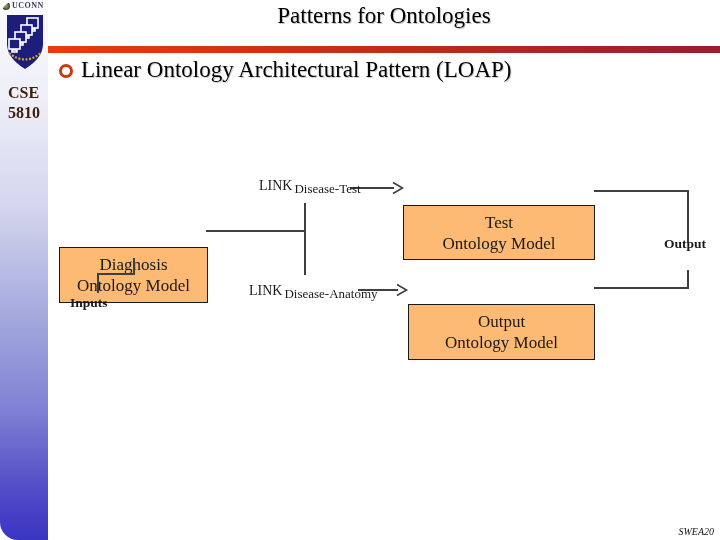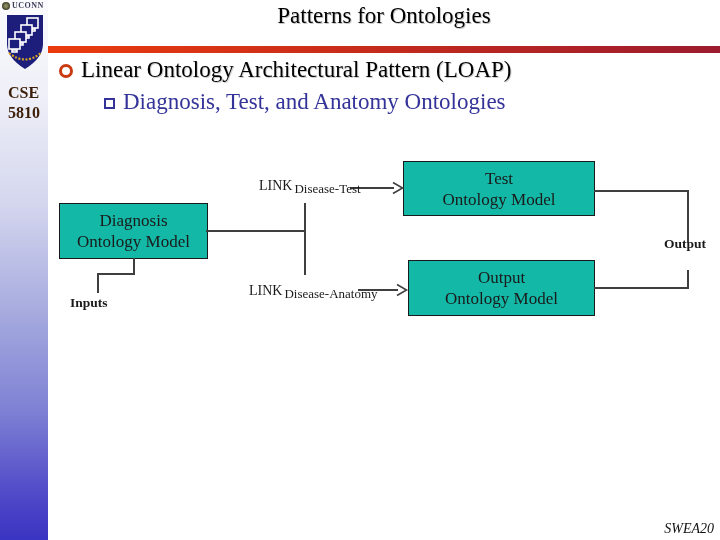--- a/index.html
+++ b/index.html
@@ -1,18 +1,18 @@
 <!DOCTYPE html>
 <html><head>
 <meta charset="utf-8">
 <style>
   html,body{margin:0;padding:0;}
   .slide{
     position:relative;width:720px;height:540px;background:#ffffff;
-    font-family:"Liberation Serif","DejaVu Serif",serif;overflow:hidden;
+    font-family:"Liberation Serif","DejaVu Serif",serif;overflow:hidden;border-radius:18px;
   }
   
   .sidebar{
     position:absolute;left:0;top:0;width:48px;height:540px;
     background:linear-gradient(180deg,#fbfbfe 0%,#eeeff7 18%,#d4d6ee 38%,#a6aade 58%,#7e81d4 76%,#4f48c8 92%,#3a34c2 100%);
   }
   .uconn-row{position:absolute;left:2px;top:1px;display:flex;align-items:center;gap:2px;}
   .uconn-seal{width:8px;height:8px;border-radius:50%;background:radial-gradient(circle at 50% 50%, #8a8a60 20%, #3c3c28 70%);}
   .uconn-text{font-size:8px;font-weight:bold;color:#3e3e5a;letter-spacing:0.5px;}
   .shield-wrap{position:absolute;left:4px;top:13px;}
@@ -29,36 +29,36 @@
   }
   
   .bullet1{position:absolute;left:59px;top:57px;display:flex;align-items:flex-start;}
   .ring-bullet{flex:0 0 auto;width:8px;height:8px;border:3px solid #c93a10;border-radius:50%;margin:7px 8px 0 0;background:#fff;}
   .bullet1-text{font-size:23px;color:#000;text-shadow:1px 1px 0 rgba(160,160,160,0.5);}
   .bullet2{position:absolute;left:104px;top:89px;display:flex;align-items:flex-start;}
   .square-bullet{flex:0 0 auto;width:7px;height:7px;border:2px solid #333399;margin:9px 8px 0 0;background:#fff;}
   .bullet2-text{font-size:23px;color:#333399;}
   
   .dg-box{
-    position:absolute;box-sizing:border-box;border:1.5px solid #1a1a1a;background:#14b8a6;
+    position:absolute;box-sizing:border-box;border:1.5px solid #1a1a1a;background:#fdba74;
     display:flex;flex-direction:column;align-items:center;justify-content:center;
-    font-size:17px;line-height:21px;color:#1a1a1a;text-align:center;
+    font-size:17px;line-height:21px;color:#1a1a1a;text-align:center;margin-top:44px;
   }
   .box-diagnosis{left:59px;top:203px;width:149px;height:56px;}
   .box-test{left:403px;top:161px;width:192px;height:55px;}
   .box-anatomy{left:408px;top:260px;width:187px;height:56px;}
   .dg-line{position:absolute;background:#3f3f3f;}
   .hline{height:1.5px;}
   .vline{width:1.5px;}
   .link-label{position:absolute;color:#1a1a1a;font-size:14px;white-space:nowrap;}
   .link-sub{font-size:13px;position:relative;top:3px;margin-left:2px;}
   .io-label{position:absolute;font-weight:bold;font-size:13.5px;color:#1a1a1a;white-space:nowrap;}
   .arrowhead{position:absolute;}
   
-  .footer{position:absolute;right:6px;bottom:3px;font-size:14px;font-style:italic;color:#111;}
+  .footer{position:absolute;right:6px;bottom:3px;font-size:10px;font-style:italic;color:#111;}
 </style>
 </head>
 <body>
 
 <div class="slide">
 
   <div class="sidebar">
     <div class="uconn-row">
       <span class="uconn-seal"></span>
       <span class="uconn-text">UCONN</span>
@@ -84,24 +84,20 @@
       <div>5810</div>
     </div>
   </div>
 
   <h1 class="title">Patterns for Ontologies</h1>
   <div class="rule"></div>
 
   <div class="bullet1">
     <span class="ring-bullet"></span>
     <span class="bullet1-text">Linear Ontology Architectural Pattern (LOAP)</span>
-  </div>
-  <div class="bullet2">
-    <span class="square-bullet"></span>
-    <span class="bullet2-text">Diagnosis, Test, and Anatomy Ontologies</span>
   </div>
 
   <div>
 
     <div class="dg-box box-diagnosis">
       <div>Diagnosis</div>
       <div>Ontology Model</div>
     </div>
     <div class="dg-box box-test">
       <div>Test</div>

